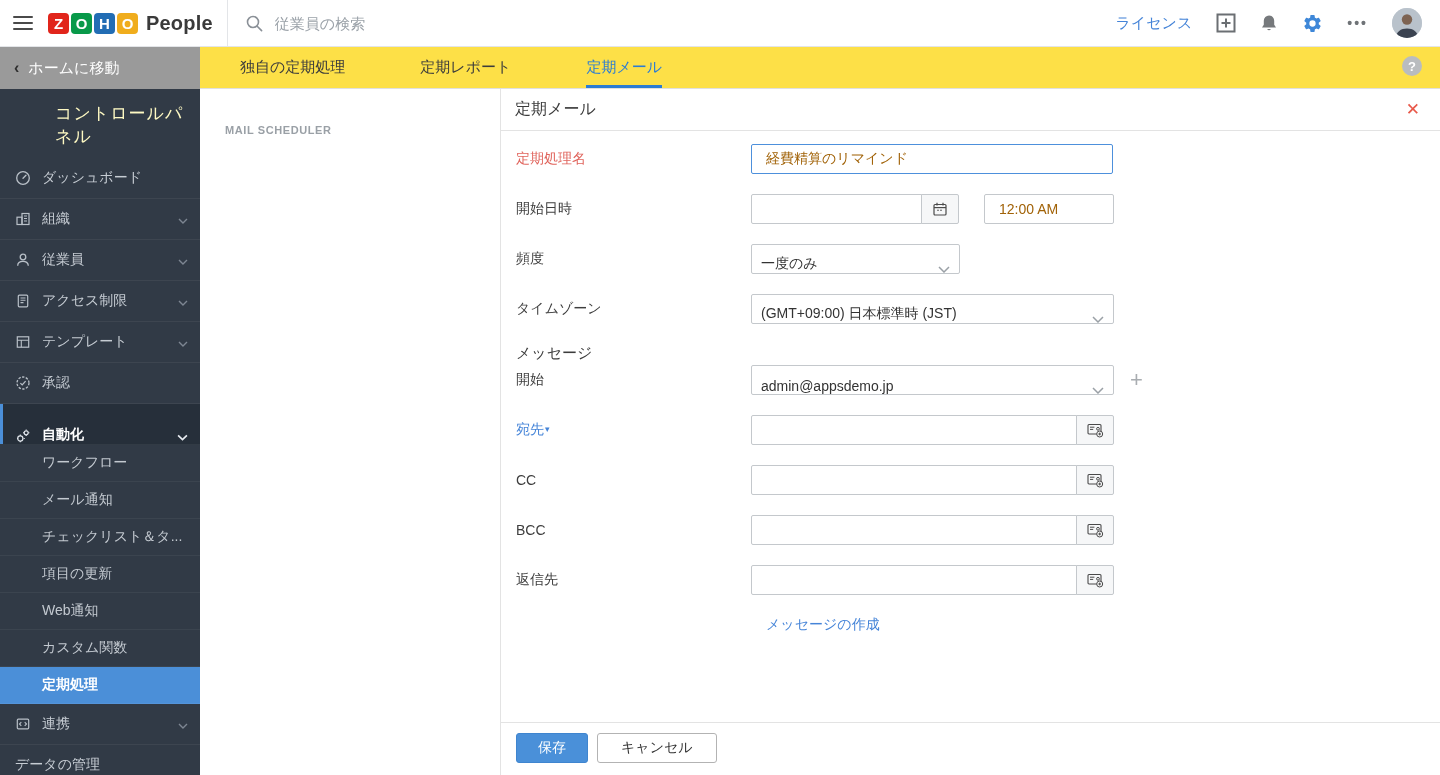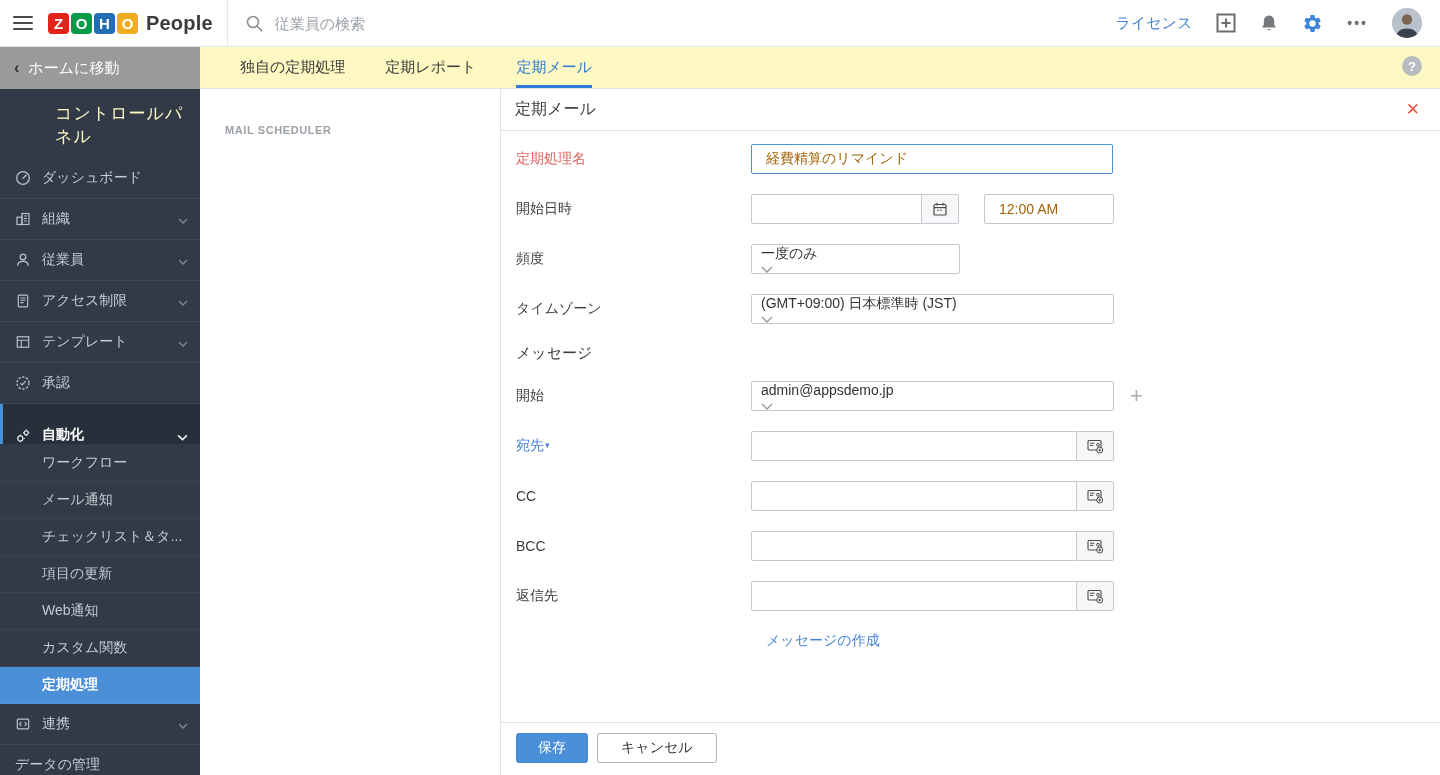--- a/index.html
+++ b/index.html
@@ -25,21 +25,21 @@
   .license-link { color:#4584d8; font-size:15px; cursor:pointer; white-space:nowrap; }
   .icon-btn { display:flex; align-items:center; cursor:pointer; }
   .dots { color:#6f7377; font-size:14px; letter-spacing:2px; font-weight:bold; }
   .avatar { width:30px; height:30px; border-radius:50%; overflow:hidden; background:#cfd6dd; flex:none; }
 
   
   .tabrow { position:absolute; left:0; top:47px; width:1440px; height:42px; display:flex; z-index:4; }
   .back-home { width:200px; height:42px; background:#9a9a9a; color:#fff; font-size:15px;
     display:flex; align-items:center; padding-left:14px; cursor:pointer; flex:none; }
   .back-home .chev { color:#2e2e2e; font-weight:bold; font-size:16px; margin-right:9px; }
-  .tabs { flex:1; background:#fef9c3; border-bottom:1px solid #e0e0e0; display:flex; align-items:stretch; padding-left:40px; position:relative; }
+  .tabs { flex:1; background:#fde047; border-bottom:1px solid #e0e0e0; display:flex; align-items:stretch; padding-left:40px; position:relative;gap:35px; }
   .tab { font-size:15px; color:#3c3c3c; display:flex; align-items:center; margin-right:40px;
     cursor:pointer; border-bottom:3px solid transparent; padding-top:2px; }
   .tab.active { color:#2b7cd4; border-bottom-color:#2b7cd4; }
   .help-circle { position:absolute; right:18px; top:9px; width:20px; height:20px; border-radius:50%;
     background:#b9bcbf; color:#fff; font-size:13px; font-weight:bold; display:flex;
     align-items:center; justify-content:center; cursor:pointer; }
 
   
   .main { position:absolute; left:0; top:89px; width:1440px; height:686px; display:flex; }
 
@@ -70,28 +70,28 @@
   .fp-body { padding:13px 0 0 15px; flex:1; }
   .form-row { display:flex; align-items:center; margin-bottom:20px; min-height:30px; }
   .f-label { width:235px; flex:none; font-size:14px; color:#3e3e3e; }
   .f-label.required { color:#e0645c; }
   .f-label.link { color:#4584d8; cursor:pointer; }
   .f-label .mini-caret { font-size:9px; vertical-align:2px; margin-left:1px; }
   .txt-input { height:30px; border:1px solid #c4c8cc; border-radius:2px; font-size:14px;
     color:#a16207; padding:0 14px; outline:none; background:#fff; }
   .txt-input.focused { border-color:#4d90dc; }
   .sel { height:30px; border:1px solid #c4c8cc; border-radius:2px; background:#fff;
-    display:flex; align-items:flex-start; font-size:14px; color:#333; padding:0 9px; cursor:pointer;flex-direction:column; }
+    display:flex; align-items:flex-end; font-size:14px; color:#333; padding:0 9px; cursor:pointer; }
   .sel .sel-val { flex:1; white-space:nowrap; overflow:hidden; }
   .icon-sq { width:38px; height:30px; border:1px solid #c4c8cc; border-radius:0 2px 2px 0;
     background:#f6f7f8; margin-left:-1px; display:flex; align-items:center; justify-content:center; cursor:pointer; flex:none; }
   .icon-sq.disabled { opacity:0.45; cursor:default; }
   .cal-btn { border-radius:0 2px 2px 0; }
   .plus-add { color:#a9adb1; font-size:22px; font-weight:300; margin-left:16px; cursor:pointer; line-height:1; }
-  .section-title { font-size:15px; color:#3c3c3c; margin:8px 0 18px 0; }
+  .section-title { font-size:15px; color:#3c3c3c; margin:8px 0 2px 0; }
   .compose-row { margin:4px 0 12px 250px; }
   .compose-link { color:#4584d8; font-size:14px; cursor:pointer; }
   .fp-footer { border-top:1px solid #e3e3e3; padding:10px 0 12px 15px; flex:none; display:flex; gap:9px; }
   .btn { height:30px; border-radius:3px; font-size:14px; cursor:pointer;
     display:flex; align-items:center; justify-content:center; font-family:inherit; }
   .btn-primary { background:#4a90d9; border:1px solid #3f85cf; color:#fff; padding:0 21px; }
   .btn-secondary { background:#fff; border:1px solid #b3b3b3; color:#333; padding:0 23px; }
 </style>
 </head>
 <body>

